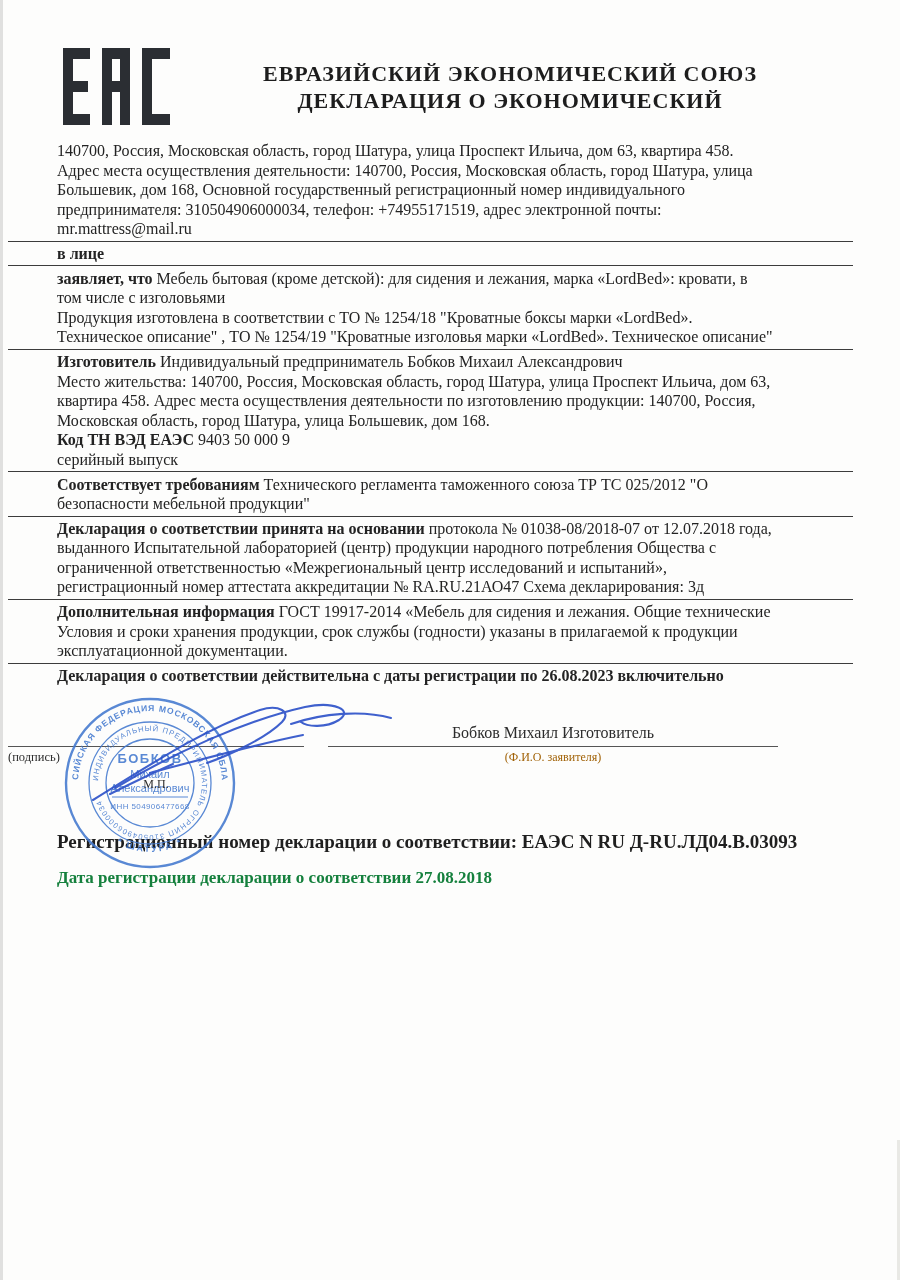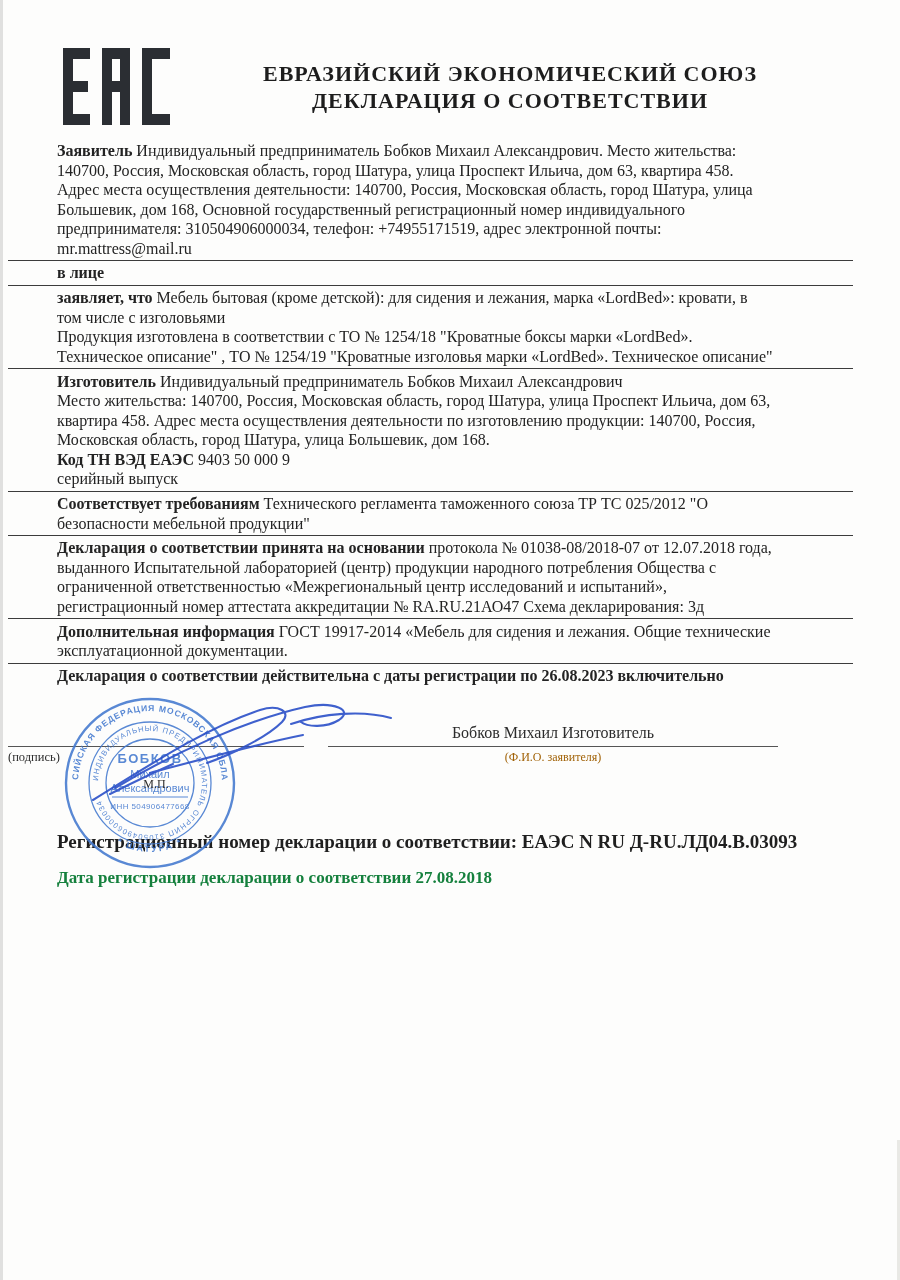--- a/index.html
+++ b/index.html
@@ -57,25 +57,24 @@
     <rect x="39" y="0" width="28" height="11"></rect>
     <rect x="39" y="33" width="28" height="11"></rect>
     <rect x="79" y="0" width="10" height="77"></rect>
     <rect x="79" y="0" width="28" height="11"></rect>
     <rect x="79" y="66" width="28" height="11"></rect>
   </g>
 </svg>
 
 <div class="title-block">
   <div class="title-line">ЕВРАЗИЙСКИЙ ЭКОНОМИЧЕСКИЙ СОЮЗ</div>
-  <div class="title-line">ДЕКЛАРАЦИЯ О СООТВЕТСТВИИ</div>
+  <div class="title-line">ДЕКЛАРАЦИЯ О ЭКОНОМИЧЕСКИЙ</div>
 </div>
 
 <div class="doc-body">
-    <div class="line"><b>Заявитель</b> Индивидуальный предприниматель Бобков Михаил Александрович. Место жительства:</div>
     <div class="line">140700, Россия, Московская область, город Шатура, улица Проспект Ильича, дом 63, квартира 458.</div>
     <div class="line">Адрес места осуществления деятельности: 140700, Россия, Московская область, город Шатура, улица</div>
     <div class="line">Большевик, дом 168, Основной государственный регистрационный номер индивидуального</div>
     <div class="line">предпринимателя: 310504906000034, телефон: +74955171519, адрес электронной почты:</div>
     <div class="line">mr.mattress@mail.ru</div>
     <div class="rule"></div>
     <div class="line"><b>в лице</b></div>
     <div class="rule"></div>
     <div class="line"><b>заявляет, что</b> Мебель бытовая (кроме детской): для сидения и лежания, марка «LordBed»: кровати, в</div>
     <div class="line">том числе с изголовьями</div>
@@ -91,20 +90,21 @@
     <div class="rule"></div>
     <div class="line"><b>Соответствует требованиям</b> Технического регламента таможенного союза ТР ТС 025/2012 "О</div>
     <div class="line">безопасности мебельной продукции"</div>
     <div class="rule"></div>
     <div class="line"><b>Декларация о соответствии принята на основании</b> протокола № 01038-08/2018-07 от 12.07.2018 года,</div>
     <div class="line">выданного Испытательной лабораторией (центр) продукции народного потребления Общества с</div>
     <div class="line">ограниченной ответственностью «Межрегиональный центр исследований и испытаний»,</div>
     <div class="line">регистрационный номер аттестата аккредитации № RA.RU.21АО47 Схема декларирования: 3д</div>
     <div class="rule"></div>
     <div class="line"><b>Дополнительная информация</b> ГОСТ 19917-2014 «Мебель для сидения и лежания. Общие технические</div>
+    <div class="line">Условия и сроки хранения продукции, срок службы (годности) указаны в прилагаемой к продукции</div>
     <div class="line">эксплуатационной документации.</div>
     <div class="rule"></div>
     <div class="line"><b>Декларация о соответствии действительна с даты регистрации по 26.08.2023 включительно</b></div>
   </div>
 
 <div class="sig-line-left"></div>
 <div class="sig-line-right"></div>
 <div class="sig-name">Бобков Михаил Изготовитель</div>
 <div class="sig-fio-label">(Ф.И.О. заявителя)</div>
 <div class="sig-podpis-label">(подпись)</div>

